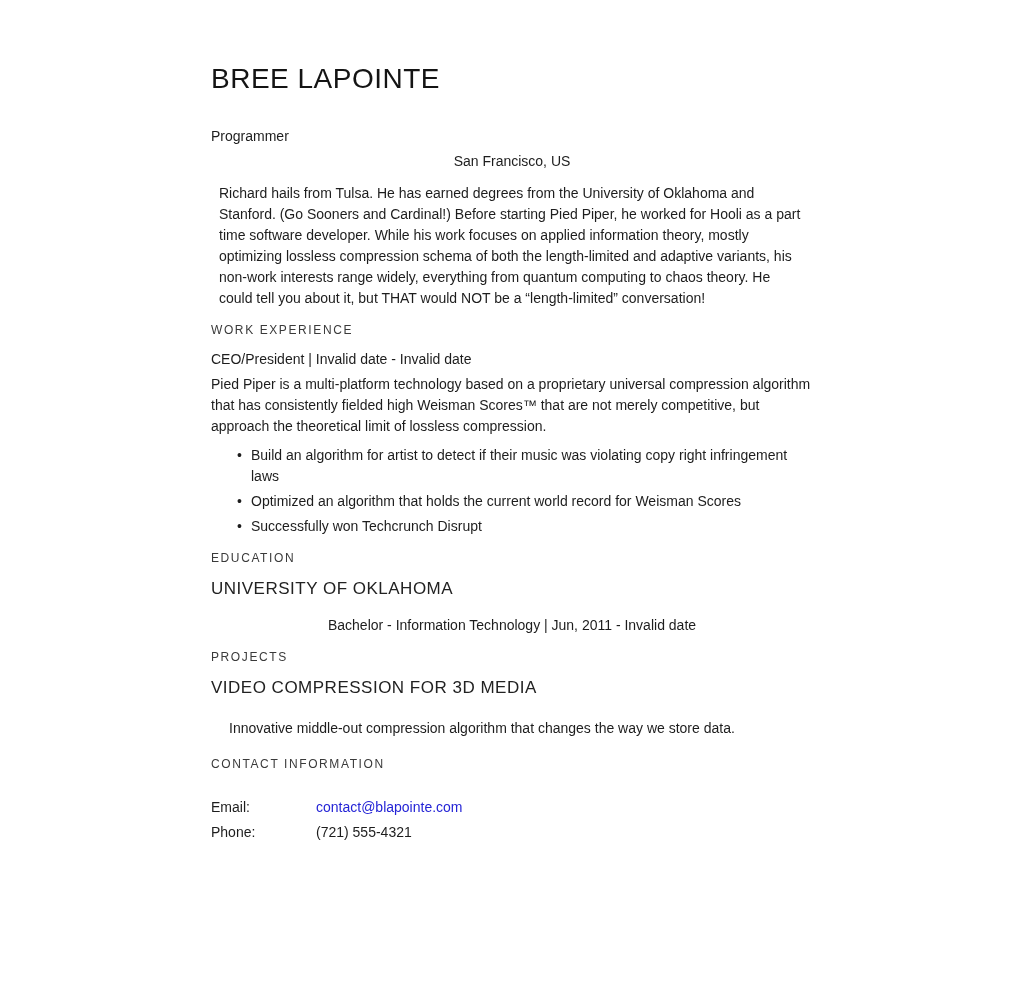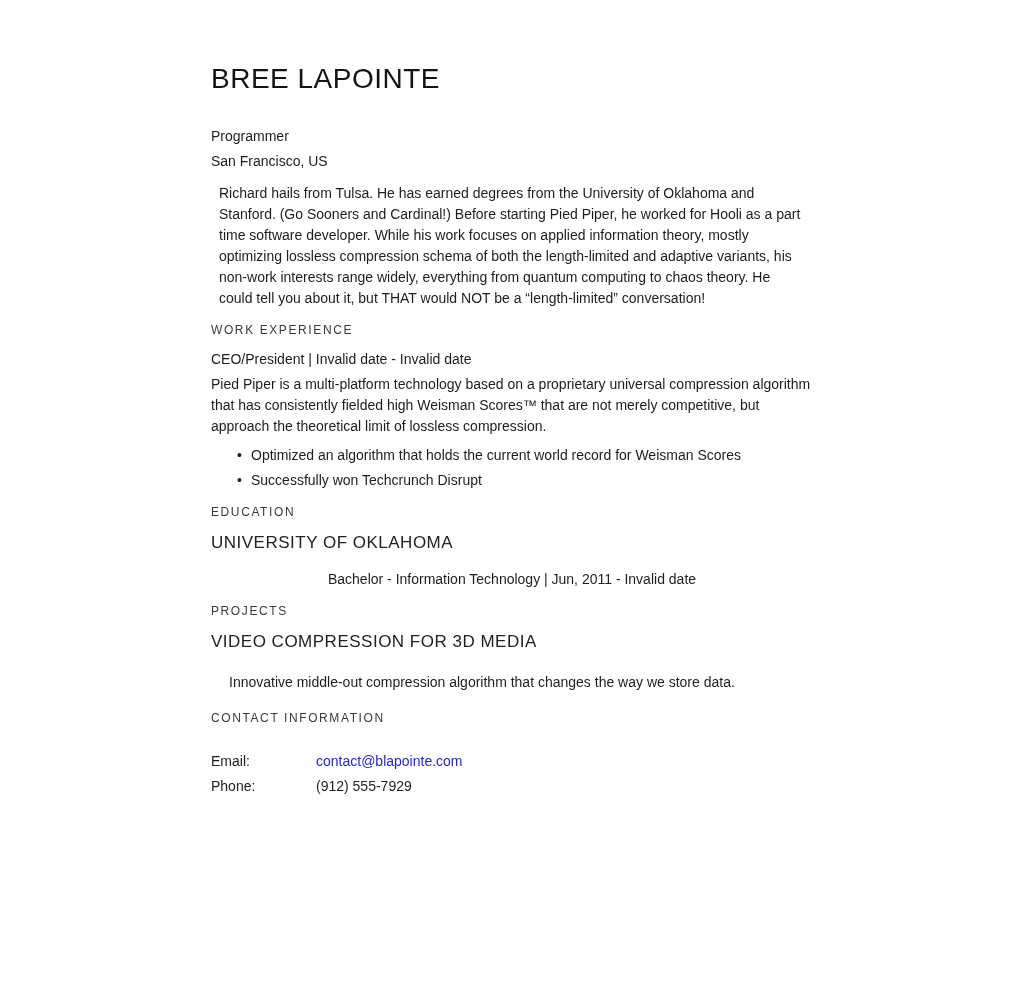--- a/index.html
+++ b/index.html
@@ -23,21 +23,21 @@
   }
   h1.name {
     font-size: 28px;
     line-height: 34px;
     font-weight: 400;
     letter-spacing: 0.5px;
     color: #141414;
     margin: 0 0 30px 0;
   }
   .role { margin: 0 0 4px 0; }
-  .location { margin: 0 0 11px 0; }
+  .location { margin: 0 0 11px 0; text-align: center; }
   p.summary { margin: 8px; }
   h2.section-heading {
     font-size: 12px;
     line-height: 14px;
     font-weight: 400;
     letter-spacing: 1.6px;
     color: #3a3a3a;
     margin: 14px 0 12px 0;
   }
   .job-title { margin: 10px 0 4px 0; }
@@ -89,33 +89,34 @@
   <h1 class="name">BREE LAPOINTE</h1>
 
   <div class="role">Programmer</div>
   <div class="location">San Francisco, US</div>
   <p class="summary">Richard hails from Tulsa. He has earned degrees from the University of Oklahoma and Stanford. (Go Sooners and Cardinal!) Before starting Pied Piper, he worked for Hooli as a part time software developer. While his work focuses on applied information theory, mostly optimizing lossless compression schema of both the length-limited and adaptive variants, his non-work interests range widely, everything from quantum computing to chaos theory. He could tell you about it, but THAT would NOT be a “length-limited” conversation!</p>
 
   <h2 class="section-heading">WORK EXPERIENCE</h2>
   <div class="job-title">CEO/President | Invalid date - Invalid date</div>
   <p class="job-desc">Pied Piper is a multi-platform technology based on a proprietary universal compression algorithm that has consistently fielded high Weisman Scores™ that are not merely competitive, but approach the theoretical limit of lossless compression.</p>
   <ul class="highlights">
+    <li>Build an algorithm for artist to detect if their music was violating copy right infringement laws</li>
     <li>Optimized an algorithm that holds the current world record for Weisman Scores</li>
     <li>Successfully won Techcrunch Disrupt</li>
   </ul>
 
   <h2 class="section-heading">EDUCATION</h2>
   <h3 class="sub-heading">UNIVERSITY OF OKLAHOMA</h3>
   <div class="meta">Bachelor - Information Technology | Jun, 2011 - Invalid date</div>
 
   <h2 class="section-heading">PROJECTS</h2>
   <h3 class="sub-heading">VIDEO COMPRESSION FOR 3D MEDIA</h3>
   <p class="project-desc">Innovative middle-out compression algorithm that changes the way we store data.</p>
 
   <h2 class="section-heading">CONTACT INFORMATION</h2>
   <div class="contact-row first">
     <span class="contact-label">Email:</span><a class="contact-link" style="color: rgb(36, 36, 214);">contact@blapointe.com</a>
   </div>
   <div class="contact-row">
-    <span class="contact-label">Phone:</span><span>(912) 555-7929</span>
+    <span class="contact-label">Phone:</span><span>(721) 555-4321</span>
   </div>
 
 </div>
 
 </body></html>

